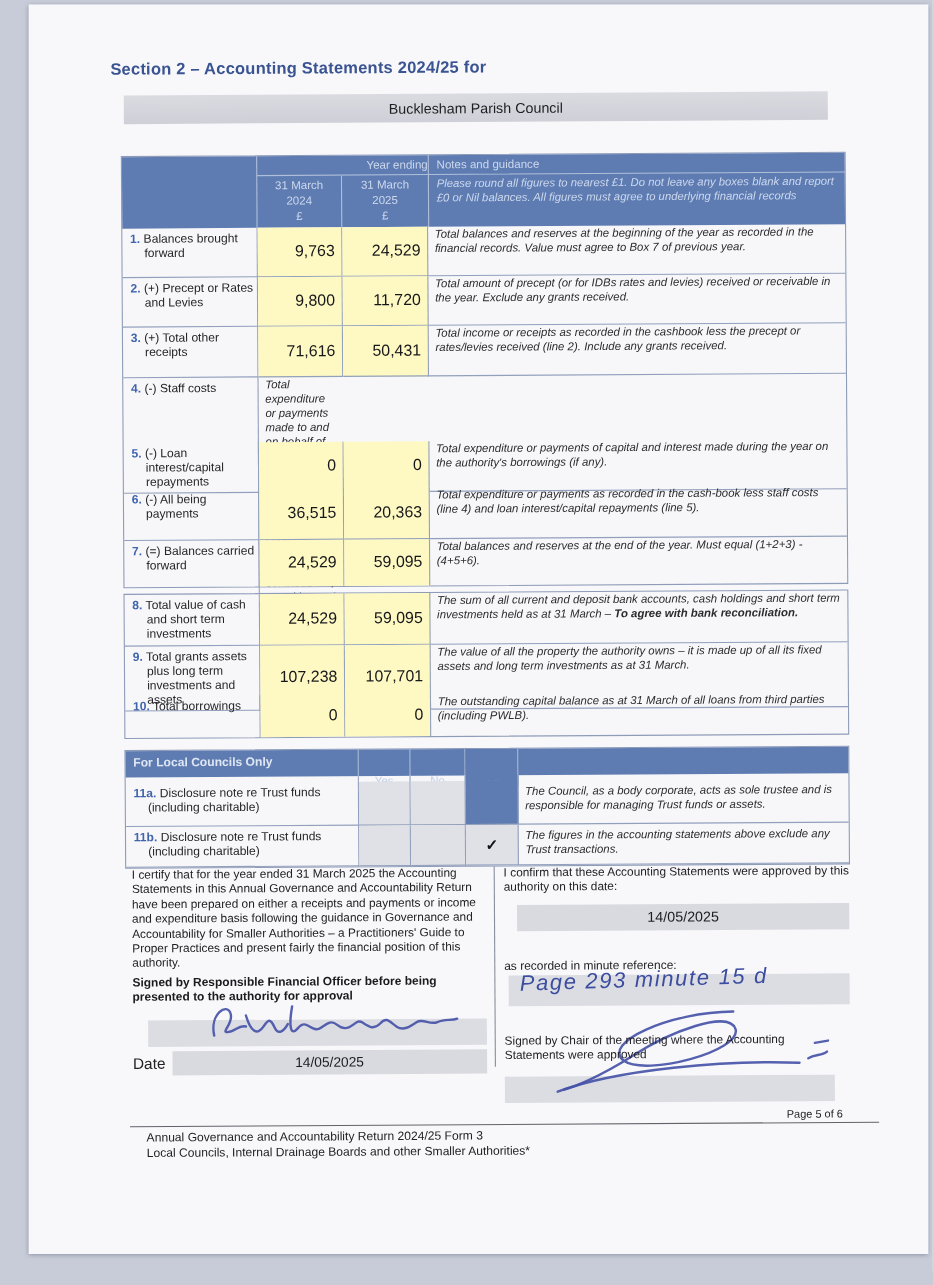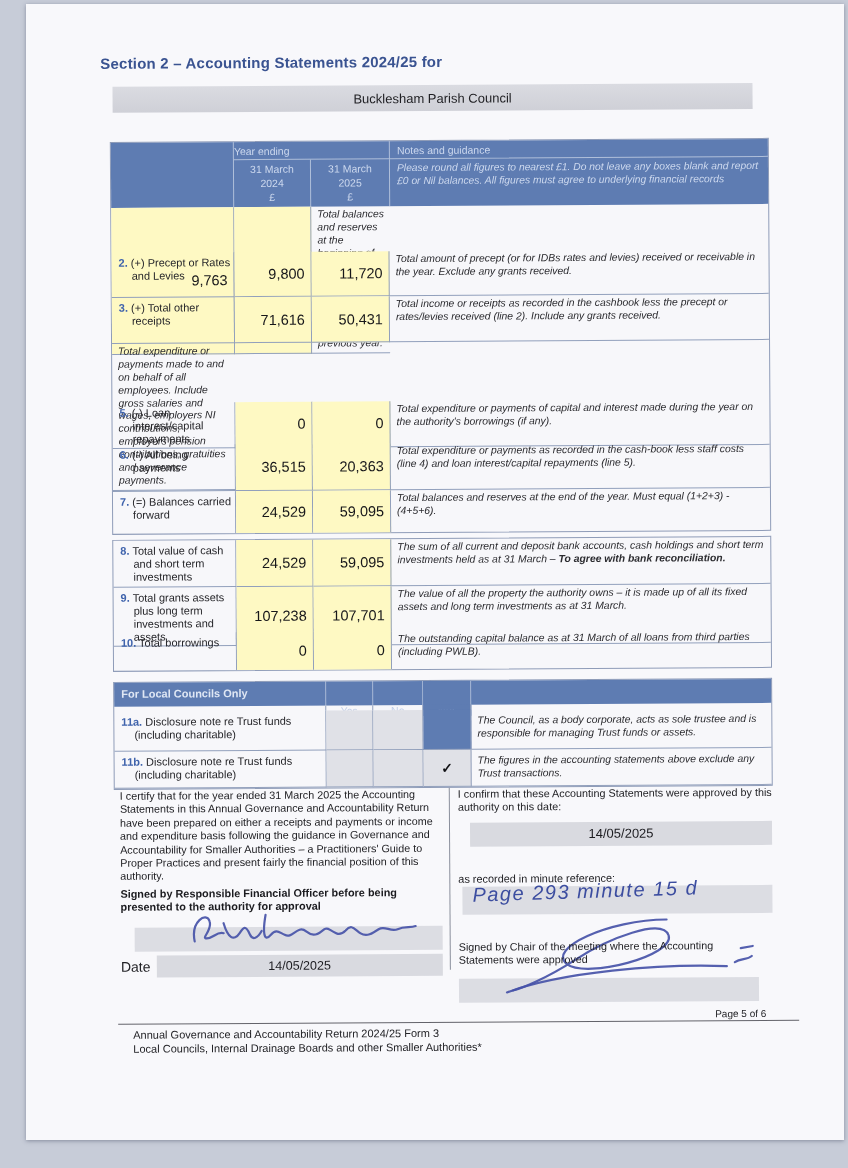--- a/index.html
+++ b/index.html
@@ -31,21 +31,21 @@
   .rnum{color:#3f63ac;font-weight:bold;}
   .c-val{font-size:14.5px;color:#17171a;background:#fef9c3;
     display:flex;align-items:center;justify-content:flex-end;padding-right:6px;}
   .c-notes{font-style:italic;font-size:10.4px;color:#2c2c30;line-height:1.24;padding:2px 5px 2px 6px;}
 
   
   .mt-header{display:grid;grid-template-columns:123px 77px 78px 1fr;grid-template-rows:18px 47px;
     background:#5e7cb2;color:#ccd8ee;}
   .mt-header > div{border-color:rgba(243,246,252,.55);}
   .h-corner{grid-column:1;grid-row:1/3;border-right:1px solid rgba(243,246,252,.55);}
-  .h-year{grid-column:2/4;grid-row:1;text-align:left;font-size:10.5px;padding-top:3px;
+  .h-year{grid-column:2/4;grid-row:1;text-align:right;font-size:10.5px;padding-top:3px;
     border-bottom:1px solid rgba(243,246,252,.55);}
   .h-notes-title{grid-column:4;grid-row:1;font-size:10.5px;padding:3px 0 0 7px;
     border-left:1px solid rgba(243,246,252,.55);border-bottom:1px solid rgba(243,246,252,.55);}
   .h-col{text-align:center;font-size:10.5px;line-height:1.32;padding-top:3px;}
   .h-2024{grid-column:2;grid-row:2;border-right:1px solid rgba(243,246,252,.55);}
   .h-2025{grid-column:3;grid-row:2;}
   .h-guidance{grid-column:4;grid-row:2;font-style:italic;font-size:10.3px;line-height:1.27;
     padding:2px 7px;border-left:1px solid rgba(243,246,252,.55);}
 
   
@@ -116,37 +116,39 @@
       </div>
       <div class="h-col h-2025">
         <div>31 March</div>
         <div>2025</div>
         <div>£</div>
       </div>
       <div class="h-guidance">Please round all figures to nearest £1. Do not leave any boxes blank and report £0 or Nil balances. All figures must agree to underlying financial records</div>
     </div>
 
     <div class="g-row" style="height:45px">
+      <div class="c-label"><span class="rnum">1.</span> <span>Balances brought forward</span></div>
       <div class="c-val">9,763</div>
       <div class="c-val">24,529</div>
       <div class="c-notes">Total balances and reserves at the beginning of the year as recorded in the financial records. Value must agree to Box 7 of previous year.</div>
     </div>
     <div class="g-row" style="height:45px">
       <div class="c-label"><span class="rnum">2.</span> <span>(+) Precept or Rates and Levies</span></div>
       <div class="c-val">9,800</div>
       <div class="c-val">11,720</div>
       <div class="c-notes">Total amount of precept (or for IDBs rates and levies) received or receivable in the year. Exclude any grants received.</div>
     </div>
     <div class="g-row" style="height:46px">
       <div class="c-label"><span class="rnum">3.</span> <span>(+) Total other receipts</span></div>
       <div class="c-val">71,616</div>
       <div class="c-val">50,431</div>
       <div class="c-notes">Total income or receipts as recorded in the cashbook less the precept or rates/levies received (line 2). Include any grants received.</div>
     </div>
     <div class="g-row" style="height:59px">
+      <div class="c-label"><span class="rnum">4.</span> <span>(-) Staff costs</span></div>
       <div class="c-notes">Total expenditure or payments made to and on behalf of all employees. Include gross salaries and wages, employers NI contributions, employers pension contributions, gratuities and severance payments.</div>
     </div>
     <div class="g-row" style="height:42px">
       <div class="c-label"><span class="rnum">5.</span> <span>(-) Loan interest/capital repayments</span></div>
       <div class="c-val">0</div>
       <div class="c-val">0</div>
       <div class="c-notes">Total expenditure or payments of capital and interest made during the year on the authority's borrowings (if any).</div>
     </div>
     <div class="g-row" style="height:47px">
       <div class="c-label"><span class="rnum">6.</span> <span>(-) All being payments</span></div>

